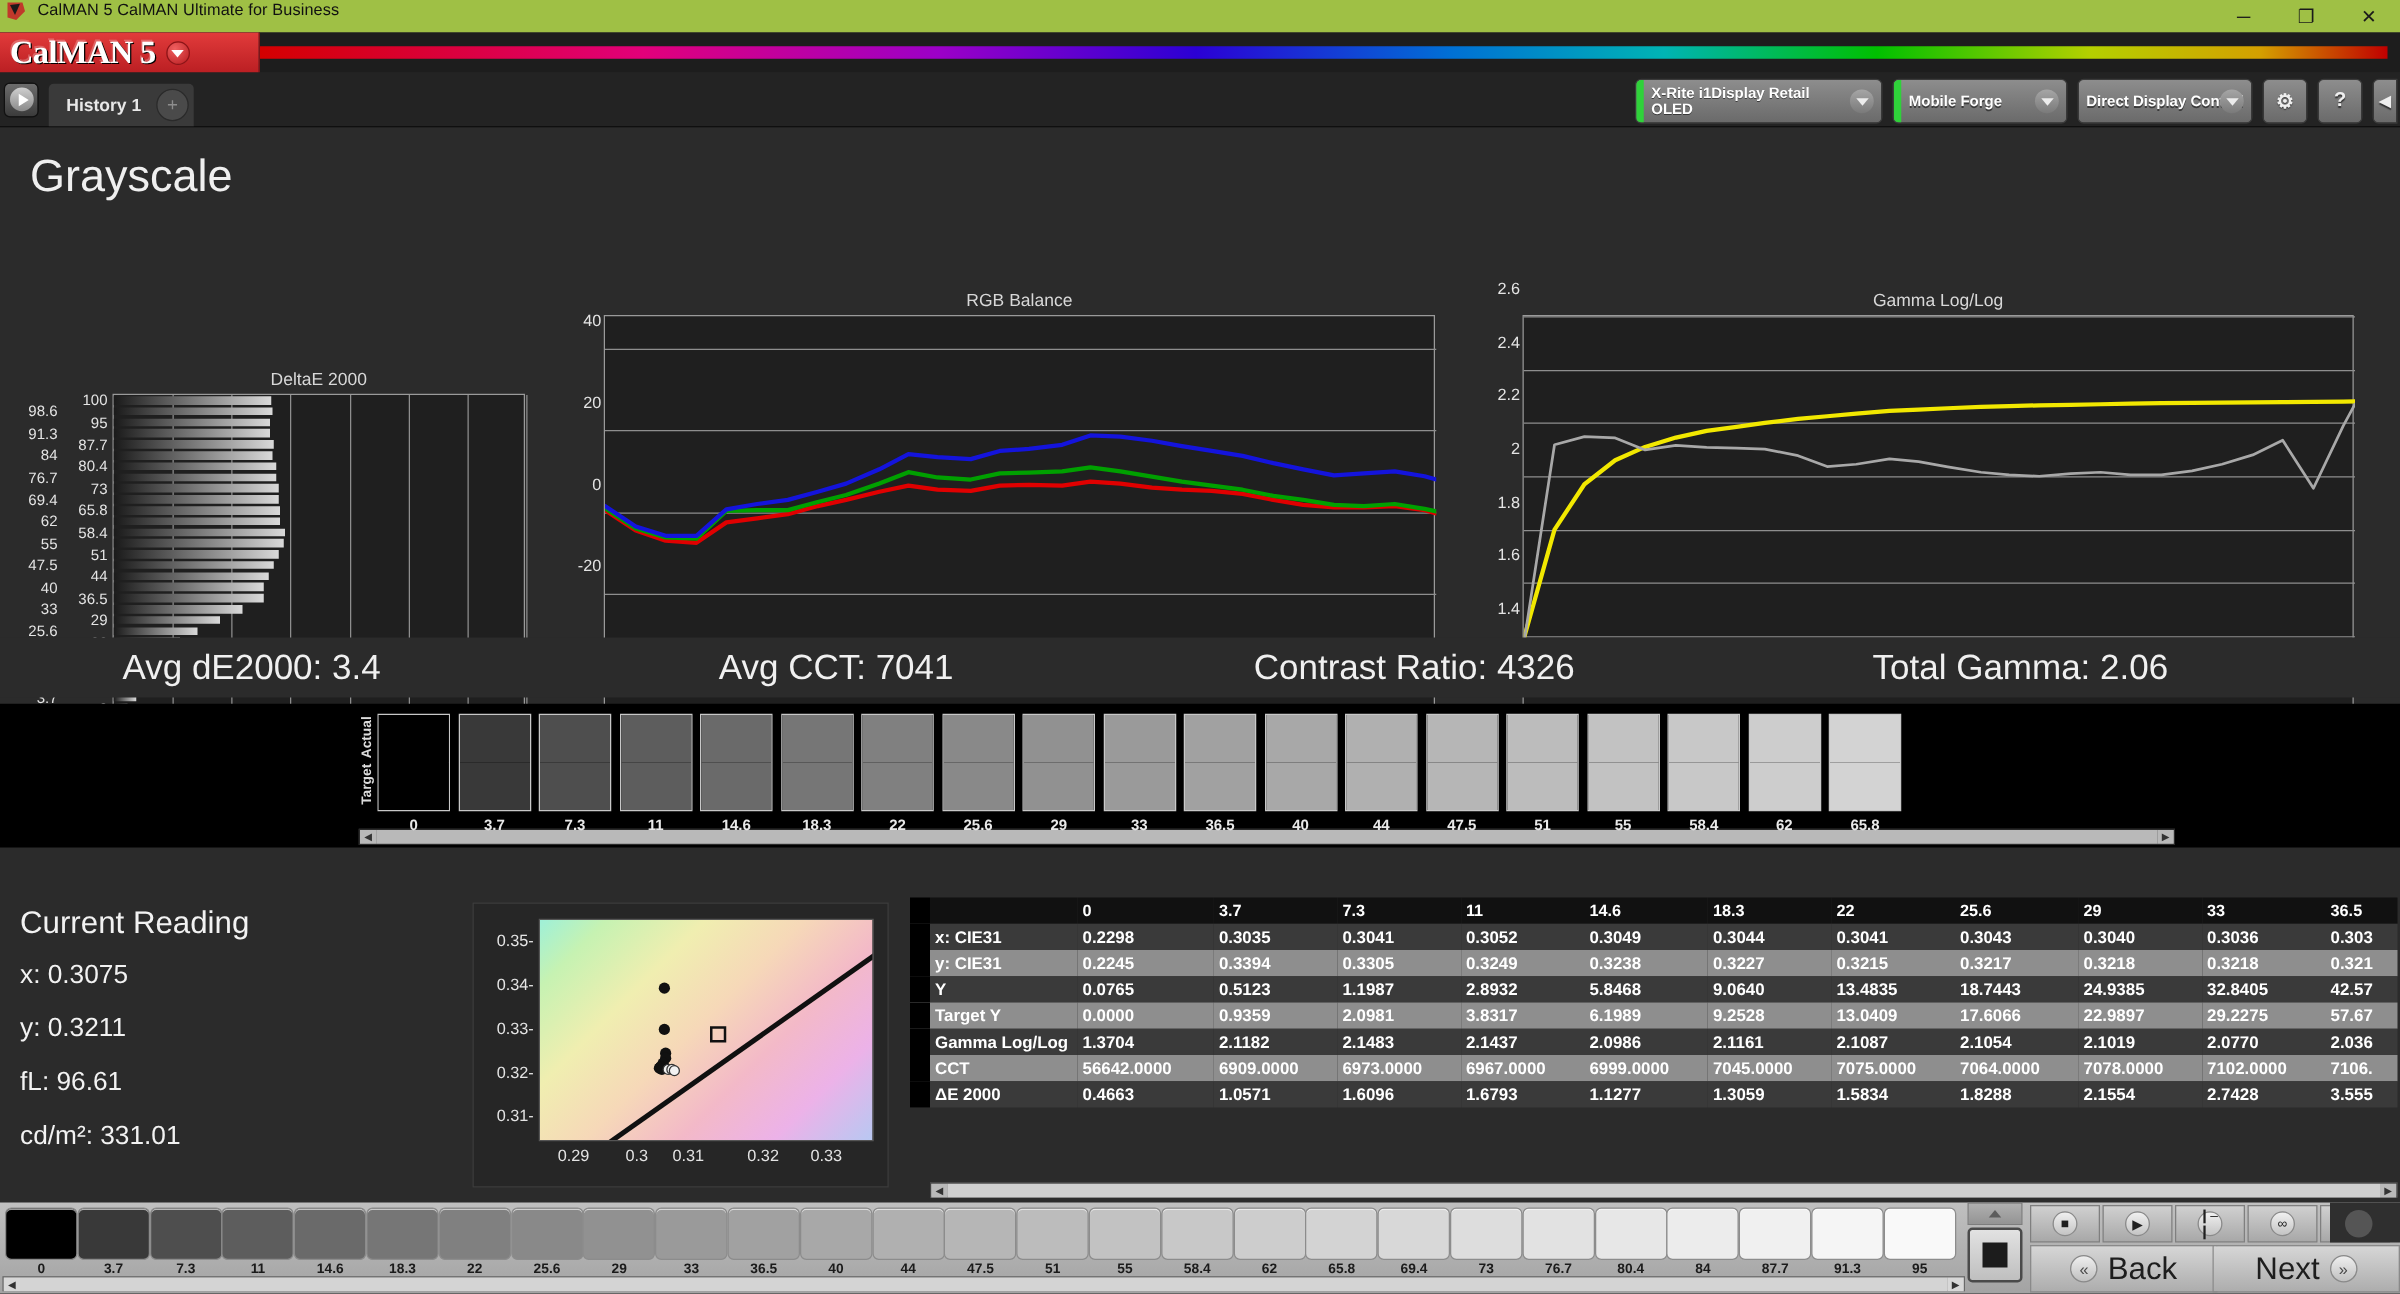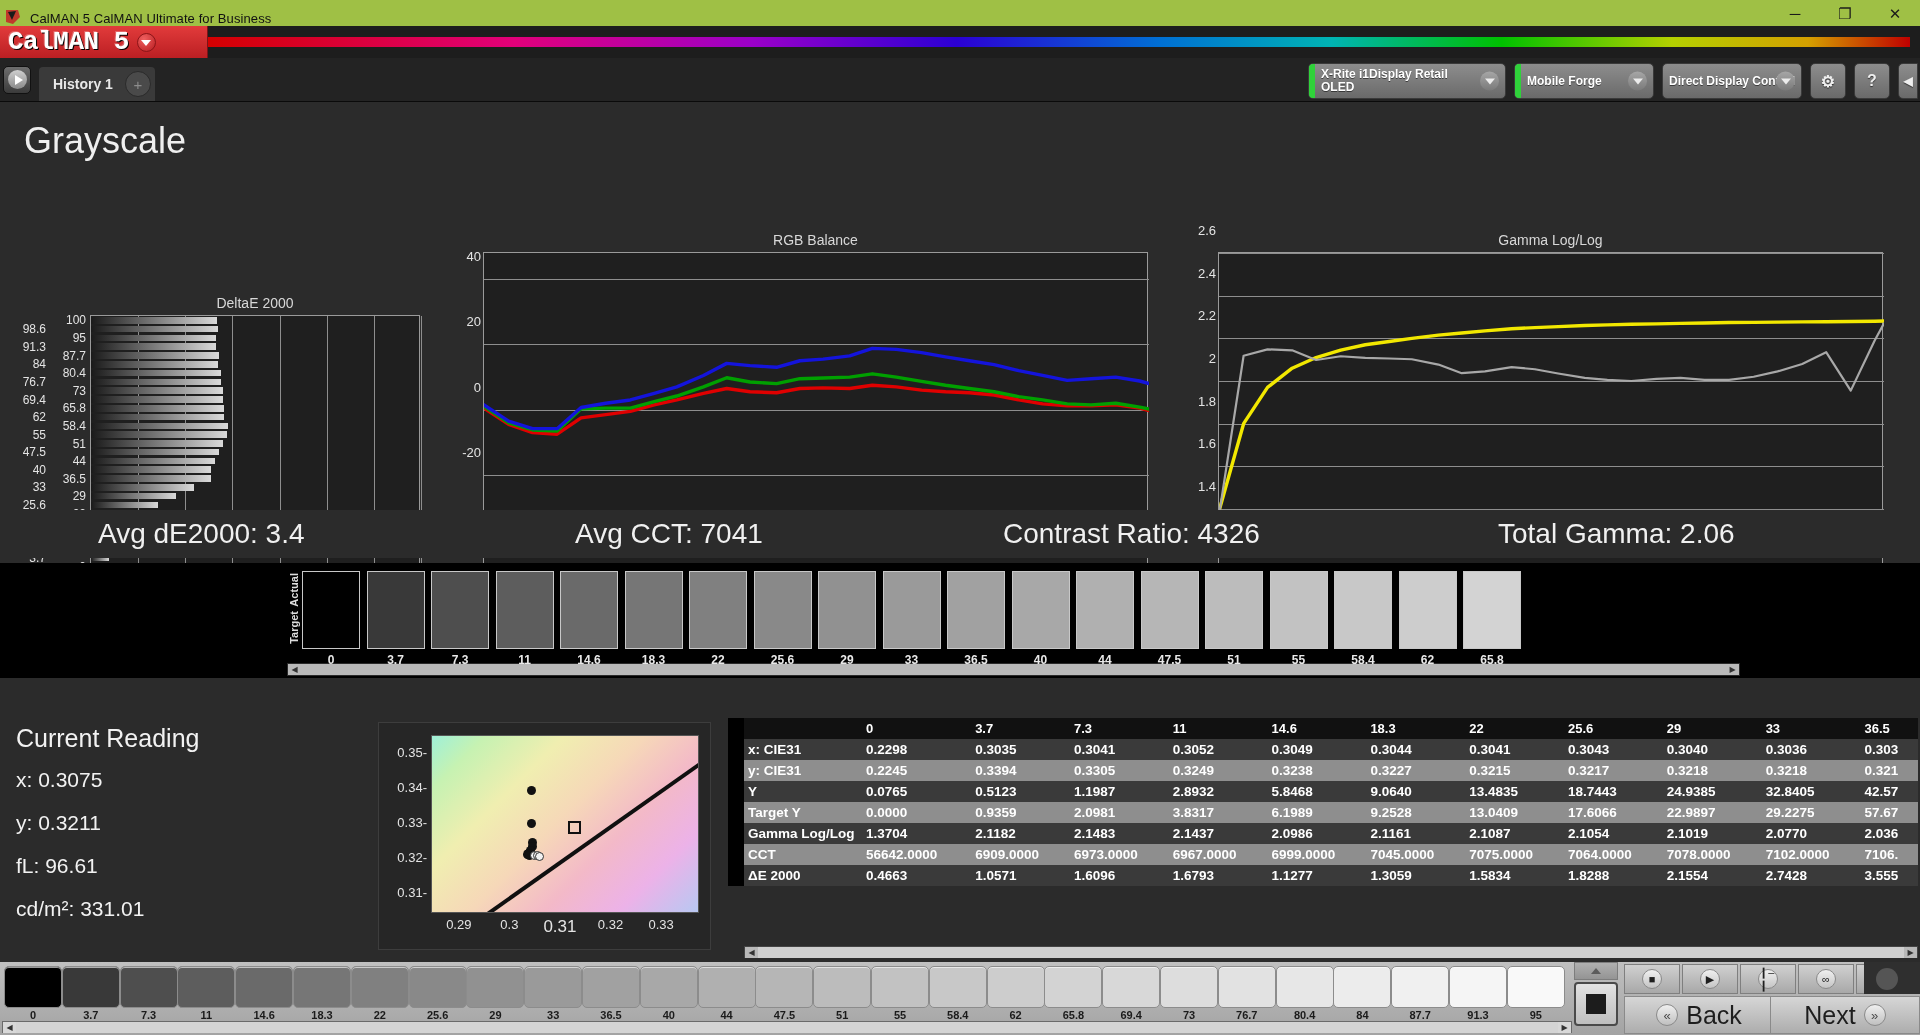--- a/index.html
+++ b/index.html
@@ -6,41 +6,41 @@
   html, body {
     width: 1920px; height: 1035px;
     background: #000;
     font-family: "Liberation Sans", sans-serif;
     overflow: hidden;
   }
   #app { position: relative; width: 1920px; height: 1035px; background: #2b2b2b; }
 
   
   .titlebar {
-    height: 26px; background: #9fc045; display: flex; align-items: flex-end;
+    height: 26px; background: #9fc045; display: flex; align-items: flex-start;
     position: relative;
   }
   .tb-icon { width: 22px; height: 18px; margin-left: 4px; position: relative; }
   .tb-icon svg { display: block; }
   .tb-title { font-size: 13px; color: #111; margin-left: 4px; letter-spacing: .1px; }
   .win-btns { position: absolute; right: 0; top: 0; height: 26px; display: flex; }
   .win-btn {
     width: 50px; height: 26px; display: flex; align-items: center; justify-content: center;
     color: #1a1a1a; font-size: 15px; line-height: 1;
   }
 
   
   .brandbar { height: 32px; background: #1d1d1d; position: relative; display: flex; align-items: stretch; }
   .logo {
     width: 208px; background: linear-gradient(#e23b3b, #bb1f23);
     display: flex; align-items: center; padding-left: 8px; position: relative;
     border-right: 1px solid #7d1418;
   }
   .logo-text {
-    font-family: Liberation Mono, monospace; font-weight: bold; font-size: 26px;
+    font-family: Liberation Serif, serif; font-weight: bold; font-size: 26px;
     color: #fff; letter-spacing: -0.5px;
     text-shadow: 1px 1px 0 #000, -1px -1px 0 rgba(255,255,255,.25);
   }
   .logo-caret {
     width: 19px; height: 19px; border-radius: 50%;
     background: radial-gradient(circle at 35% 30%, #f06060, #b81c20);
     margin-left: 8px; display: flex; align-items: center; justify-content: center;
     border: 1px solid #8c1518;
   }
   .logo-caret::after {
@@ -563,21 +563,21 @@
           <div class="cie-dot open" style="left:103.2056603773586px;top:115.56274509803919px;"></div>
           <div class="cie-sq" style="left:136.10188679245294px;top:85.49019607843128px;"></div>
         </div>
     <div class="ticklab" style="left:2px;top:22.19607843137257px;width:46px;text-align:right;font-size:13px;">0.35-</div>
         <div class="ticklab" style="left:2px;top:57.09803921568614px;width:46px;text-align:right;font-size:13px;">0.34-</div>
         <div class="ticklab" style="left:2px;top:91.9999999999999px;width:46px;text-align:right;font-size:13px;">0.33-</div>
         <div class="ticklab" style="left:2px;top:126.90196078431367px;width:46px;text-align:right;font-size:13px;">0.32-</div>
         <div class="ticklab" style="left:2px;top:161.80392156862743px;width:46px;text-align:right;font-size:13px;">0.31-</div>
         <div class="ticklab" style="left:57.811320754716974px;top:194px;width:44px;text-align:center;font-size:13px;">0.29</div>
         <div class="ticklab" style="left:108.37735849056605px;top:194px;width:44px;text-align:center;font-size:13px;">0.3</div>
-        <div class="ticklab" style="left:158.9433962264151px;top:194px;width:44px;text-align:center;font-size:17px;">0.31</div>
+        <div class="ticklab" style="left:158.9433962264151px;top:194px;width:44px;text-align:left;font-size:13px;">0.31</div>
         <div class="ticklab" style="left:209.50943396226415px;top:194px;width:44px;text-align:center;font-size:13px;">0.32</div>
         <div class="ticklab" style="left:260.07547169811323px;top:194px;width:44px;text-align:center;font-size:13px;">0.33</div>
       </div>
 
     <table class="dt">
       <thead>
         <tr id="dt-head">
             <th class="corner"></th>
             <th style="width:118px;background:#111;"></th>
             <th>0</th>

